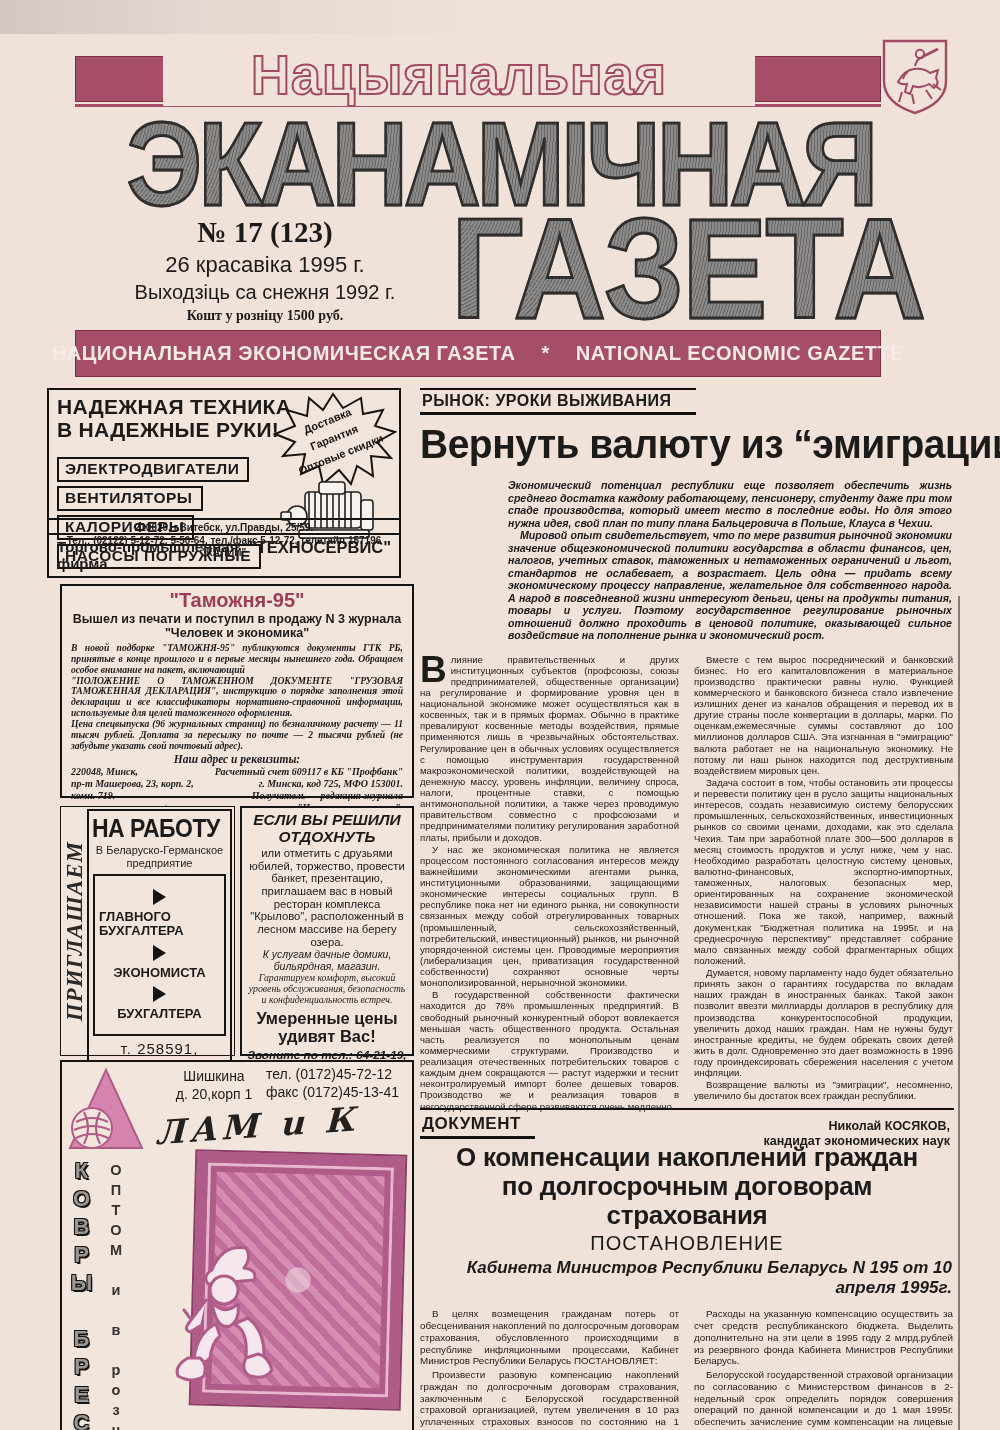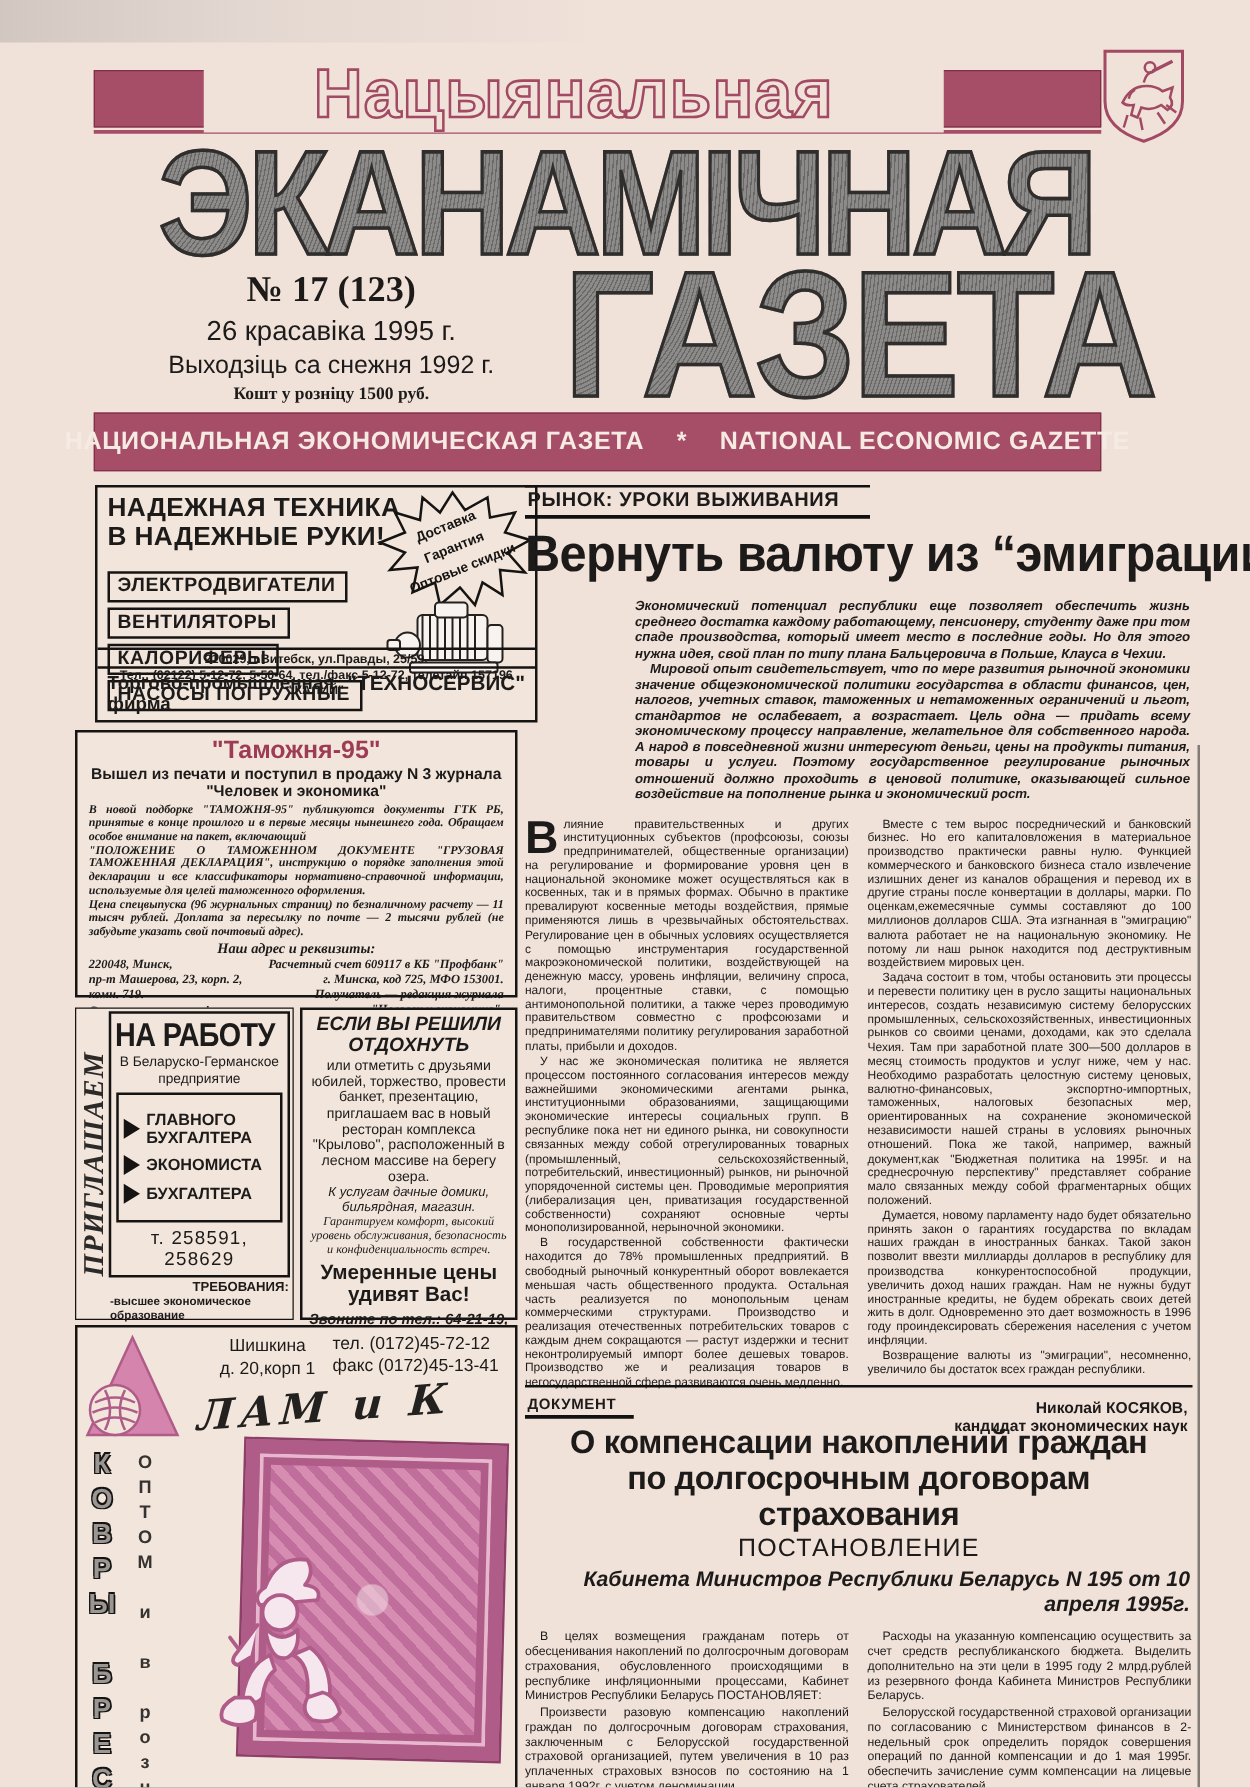--- a/index.html
+++ b/index.html
@@ -34,21 +34,21 @@
   .issue-price { font-size:14px; font-weight:bold; margin-top:4px; }
 
   .subtitlebar { position:absolute; left:75px; top:330px; width:806px; height:47px;
             background:#a64d68; border:1px solid #7f2f49; display:flex; align-items:center; justify-content:center;
             gap:26px; color:#f6ebe3; font-weight:bold; font-size:20px; letter-spacing:.5px; white-space:nowrap; }
 
   
   .adbox { position:absolute; background:#f2e5dc; border:2.5px solid #161412; }
 
   
-  .ad1 { left:76px; top:388px; width:354px; height:190px; padding:6px 8px 0 8px; }
+  .ad1 { left:47px; top:388px; width:354px; height:190px; padding:6px 8px 0 8px; }
   .ad1-head { font-size:21px; font-weight:bold; line-height:1.08; letter-spacing:.3px; }
   .ad1-products { margin-top:16px; }
   .ad1-products .prod { display:table; border:2.5px solid #161412; padding:1px 8px 2px 6px;
             font-size:15.5px; font-weight:bold; margin-bottom:4px; letter-spacing:.5px; }
   .ad1-star { position:absolute; right:2px; top:2px; }
   .ad1-motor { position:absolute; right:12px; top:88px; }
   .ad1-addr { position:absolute; left:0; right:0; top:128px; border-top:2px solid #161412;
             text-align:center; font-size:10px; font-weight:bold; padding-top:2px; line-height:1.25; }
   .ad1-firm { position:absolute; left:0; right:0; bottom:0; border-top:2px solid #161412;
             display:flex; justify-content:space-between; padding:3px 8px 4px 8px; }
@@ -76,21 +76,21 @@
   .job-vert { width:24px; display:flex; align-items:center; justify-content:center; }
   .job-vert span { writing-mode:vertical-rl; transform:rotate(180deg);
             font-family:"Liberation Serif",serif; font-style:italic; font-weight:bold;
             font-size:23px; letter-spacing:1px; color:#2c2a28; }
   .job-main { flex:1; display:flex; flex-direction:column; }
   .job-box { border:2.5px solid #161412; padding:2px 3px; }
   .job-title { font-size:23px; font-weight:bold; letter-spacing:-.5px; transform:scaleY(1.15);
             transform-origin:left top; white-space:nowrap; }
   .job-sub { font-size:11px; text-align:center; line-height:1.15; margin-top:4px; }
   .job-positions { border:2.5px solid #161412; margin:5px 1px 4px 1px; padding:6px 4px; }
-  .job-pos { display:flex; align-items:center; gap:5px; margin:7px 0; }
+  .job-pos { display:flex; align-items:center; gap:5px; margin:7px 0;flex-direction:column; }
   .tri { width:0; height:0; border-top:8px solid transparent; border-bottom:8px solid transparent;
             border-left:13px solid #161412; flex:0 0 auto; }
   .job-pos .lbl { font-size:13px; font-weight:bold; line-height:1.05; }
   .job-phone { font-size:15px; letter-spacing:1px; text-align:center; padding-bottom:2px; }
   .job-req { padding:2px 1px; }
   .job-req .rt { text-align:right; font-weight:bold; font-size:10.5px; }
   .job-req p { font-size:9.3px; font-weight:bold; line-height:1.25; }
 
   
   .ad3b { left:240px; top:806px; width:174px; height:250px; border-width:2px; padding:3px 5px; text-align:center; }
@@ -137,21 +137,21 @@
   .art-cols { display:flex; gap:15px; margin-top:12px; }
   .art-cols .col { width:259px; }
   .art-cols p { font-size:9.6px; line-height:1.16; text-align:justify; text-indent:12px; margin-bottom:1px; }
   .col.c1 p:first-child { text-indent:0; }
   .col.c1 p:first-child::first-letter { float:left; font-size:37px; line-height:.78;
             font-weight:bold; padding:2px 4px 0 0; }
   .byline { text-align:right; font-weight:bold; font-size:12.5px; line-height:1.25; margin-top:6px; padding-right:4px; }
 
   
   .docsec { position:absolute; left:420px; top:1108px; width:534px; border-top:2px solid #111; padding-top:4px; }
-  .doc-kicker { display:inline-block; border-bottom:3px solid #111; font-weight:bold; font-size:12px;
+  .doc-kicker { display:inline-block; border-bottom:3px solid #111; font-weight:bold; font-size:17px;
             letter-spacing:.5px; padding:0 14px 2px 2px; }
   .doc-head { text-align:center; font-weight:bold; font-size:26px; line-height:1.12; margin-top:4px;
             letter-spacing:-.3px; }
   .doc-type { text-align:center; font-size:20px; letter-spacing:1px; margin-top:2px; }
   .doc-attr { text-align:right; font-style:italic; font-weight:bold; font-size:17px; margin-top:3px; padding-right:2px; }
   .doc-cols { display:flex; gap:15px; margin-top:10px; }
   .doc-cols .col { width:259px; }
   .doc-cols p { font-size:9.8px; line-height:1.2; text-align:justify; text-indent:12px; margin-bottom:2px; }
   .doc-sign { display:flex; justify-content:space-between; font-weight:bold; font-size:10.8px; margin-top:2px; }
 

